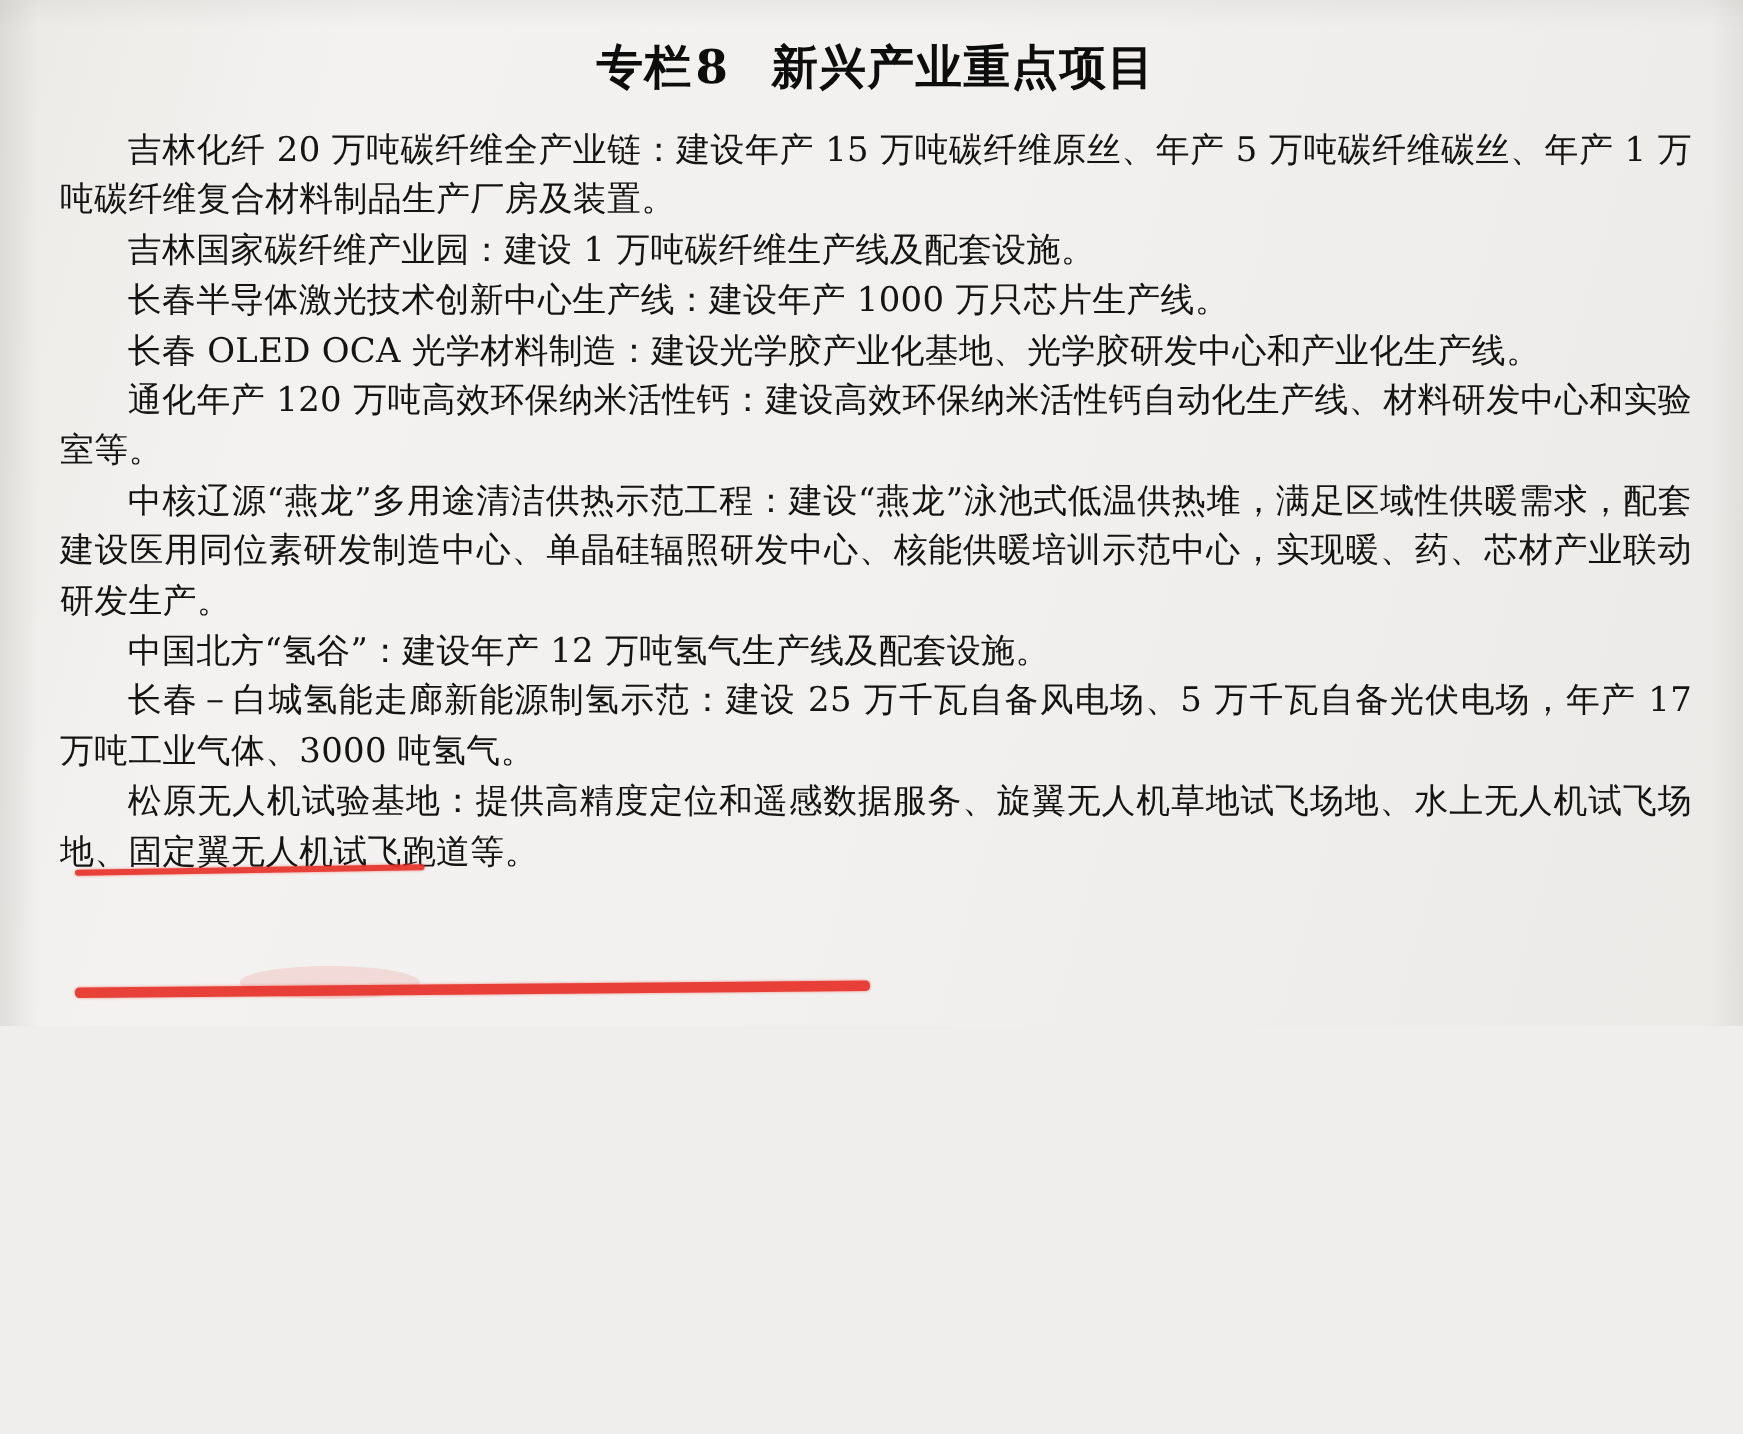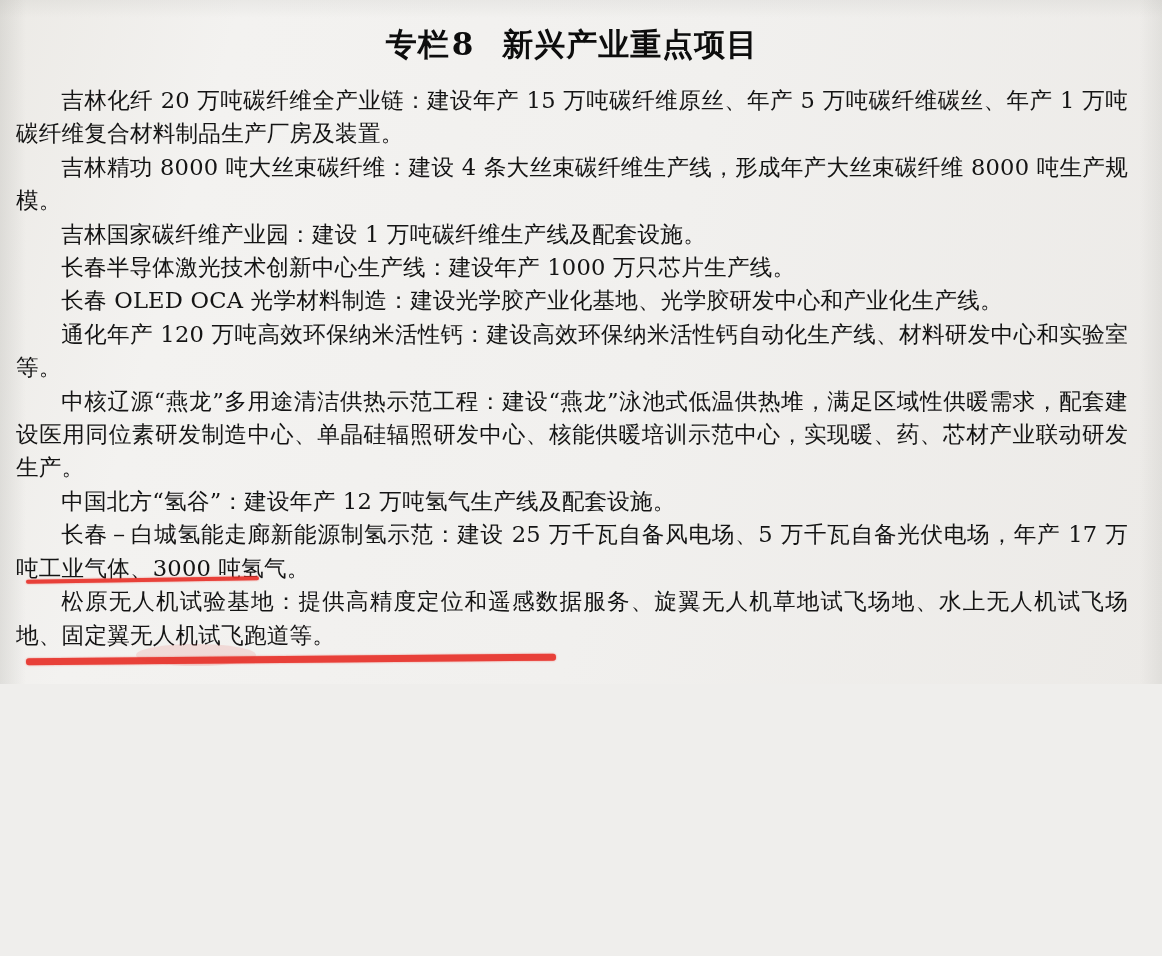--- a/index.html
+++ b/index.html
@@ -12,21 +12,21 @@
     background: #efeeec;
     font-family: "DejaVu Serif", "Liberation Serif", serif;
     color: #141414;
     overflow: hidden;
   }
   .page {
     position: relative;
     width: 1162px;
     height: 684px;
     box-sizing: border-box;
-    padding: 14px 34px 0 16px;
+    padding: 14px 34px 0 40px;
     background: linear-gradient(105deg, #eceae6 0%, #f3f2f0 18%, #f1f0ee 55%, #eceae7 100%);
   }
   
   .page:before {
     content: "";
     position: absolute;
     left: 0; top: 0; right: 0; bottom: 0;
     background:
       linear-gradient(90deg, rgba(170,170,165,0.26) 0px, rgba(255,255,255,0) 26px),
       linear-gradient(270deg, rgba(170,170,165,0.18) 0px, rgba(255,255,255,0) 22px),
@@ -93,21 +93,20 @@
 <body>
 
 <div class="page">
 
   <div class="doc-title">
     <span>专栏</span><span class="num">8</span><span class="gap"></span><span>新兴产业重点项目</span>
   </div>
 
   <div class="body-block">
     <p class="item">吉林化纤 20 万吨碳纤维全产业链：建设年产 15 万吨碳纤维原丝、年产 5 万吨碳纤维碳丝、年产 1 万吨碳纤维复合材料制品生产厂房及装置。</p>
-    <p class="item">吉林精功 8000 吨大丝束碳纤维：建设 4 条大丝束碳纤维生产线，形成年产大丝束碳纤维 8000 吨生产规模。</p>
     <p class="item">吉林国家碳纤维产业园：建设 1 万吨碳纤维生产线及配套设施。</p>
     <p class="item">长春半导体激光技术创新中心生产线：建设年产 1000 万只芯片生产线。</p>
     <p class="item">长春 OLED OCA 光学材料制造：建设光学胶产业化基地、光学胶研发中心和产业化生产线。</p>
     <p class="item">通化年产 120 万吨高效环保纳米活性钙：建设高效环保纳米活性钙自动化生产线、材料研发中心和实验室等。</p>
     <p class="item">中核辽源“燕龙”多用途清洁供热示范工程：建设“燕龙”泳池式低温供热堆，满足区域性供暖需求，配套建设医用同位素研发制造中心、单晶硅辐照研发中心、核能供暖培训示范中心，实现暖、药、芯材产业联动研发生产。</p>
     <p class="item">中国北方“氢谷”：建设年产 12 万吨氢气生产线及配套设施。</p>
     <p class="item">长春－白城氢能走廊新能源制氢示范：建设 25 万千瓦自备风电场、5 万千瓦自备光伏电场，年产 17 万吨工业气体、3000 吨氢气。</p>
     <p class="item">松原无人机试验基地：提供高精度定位和遥感数据服务、旋翼无人机草地试飞场地、水上无人机试飞场地、固定翼无人机试飞跑道等。</p>
 
     <div class="mark-line top"></div>

